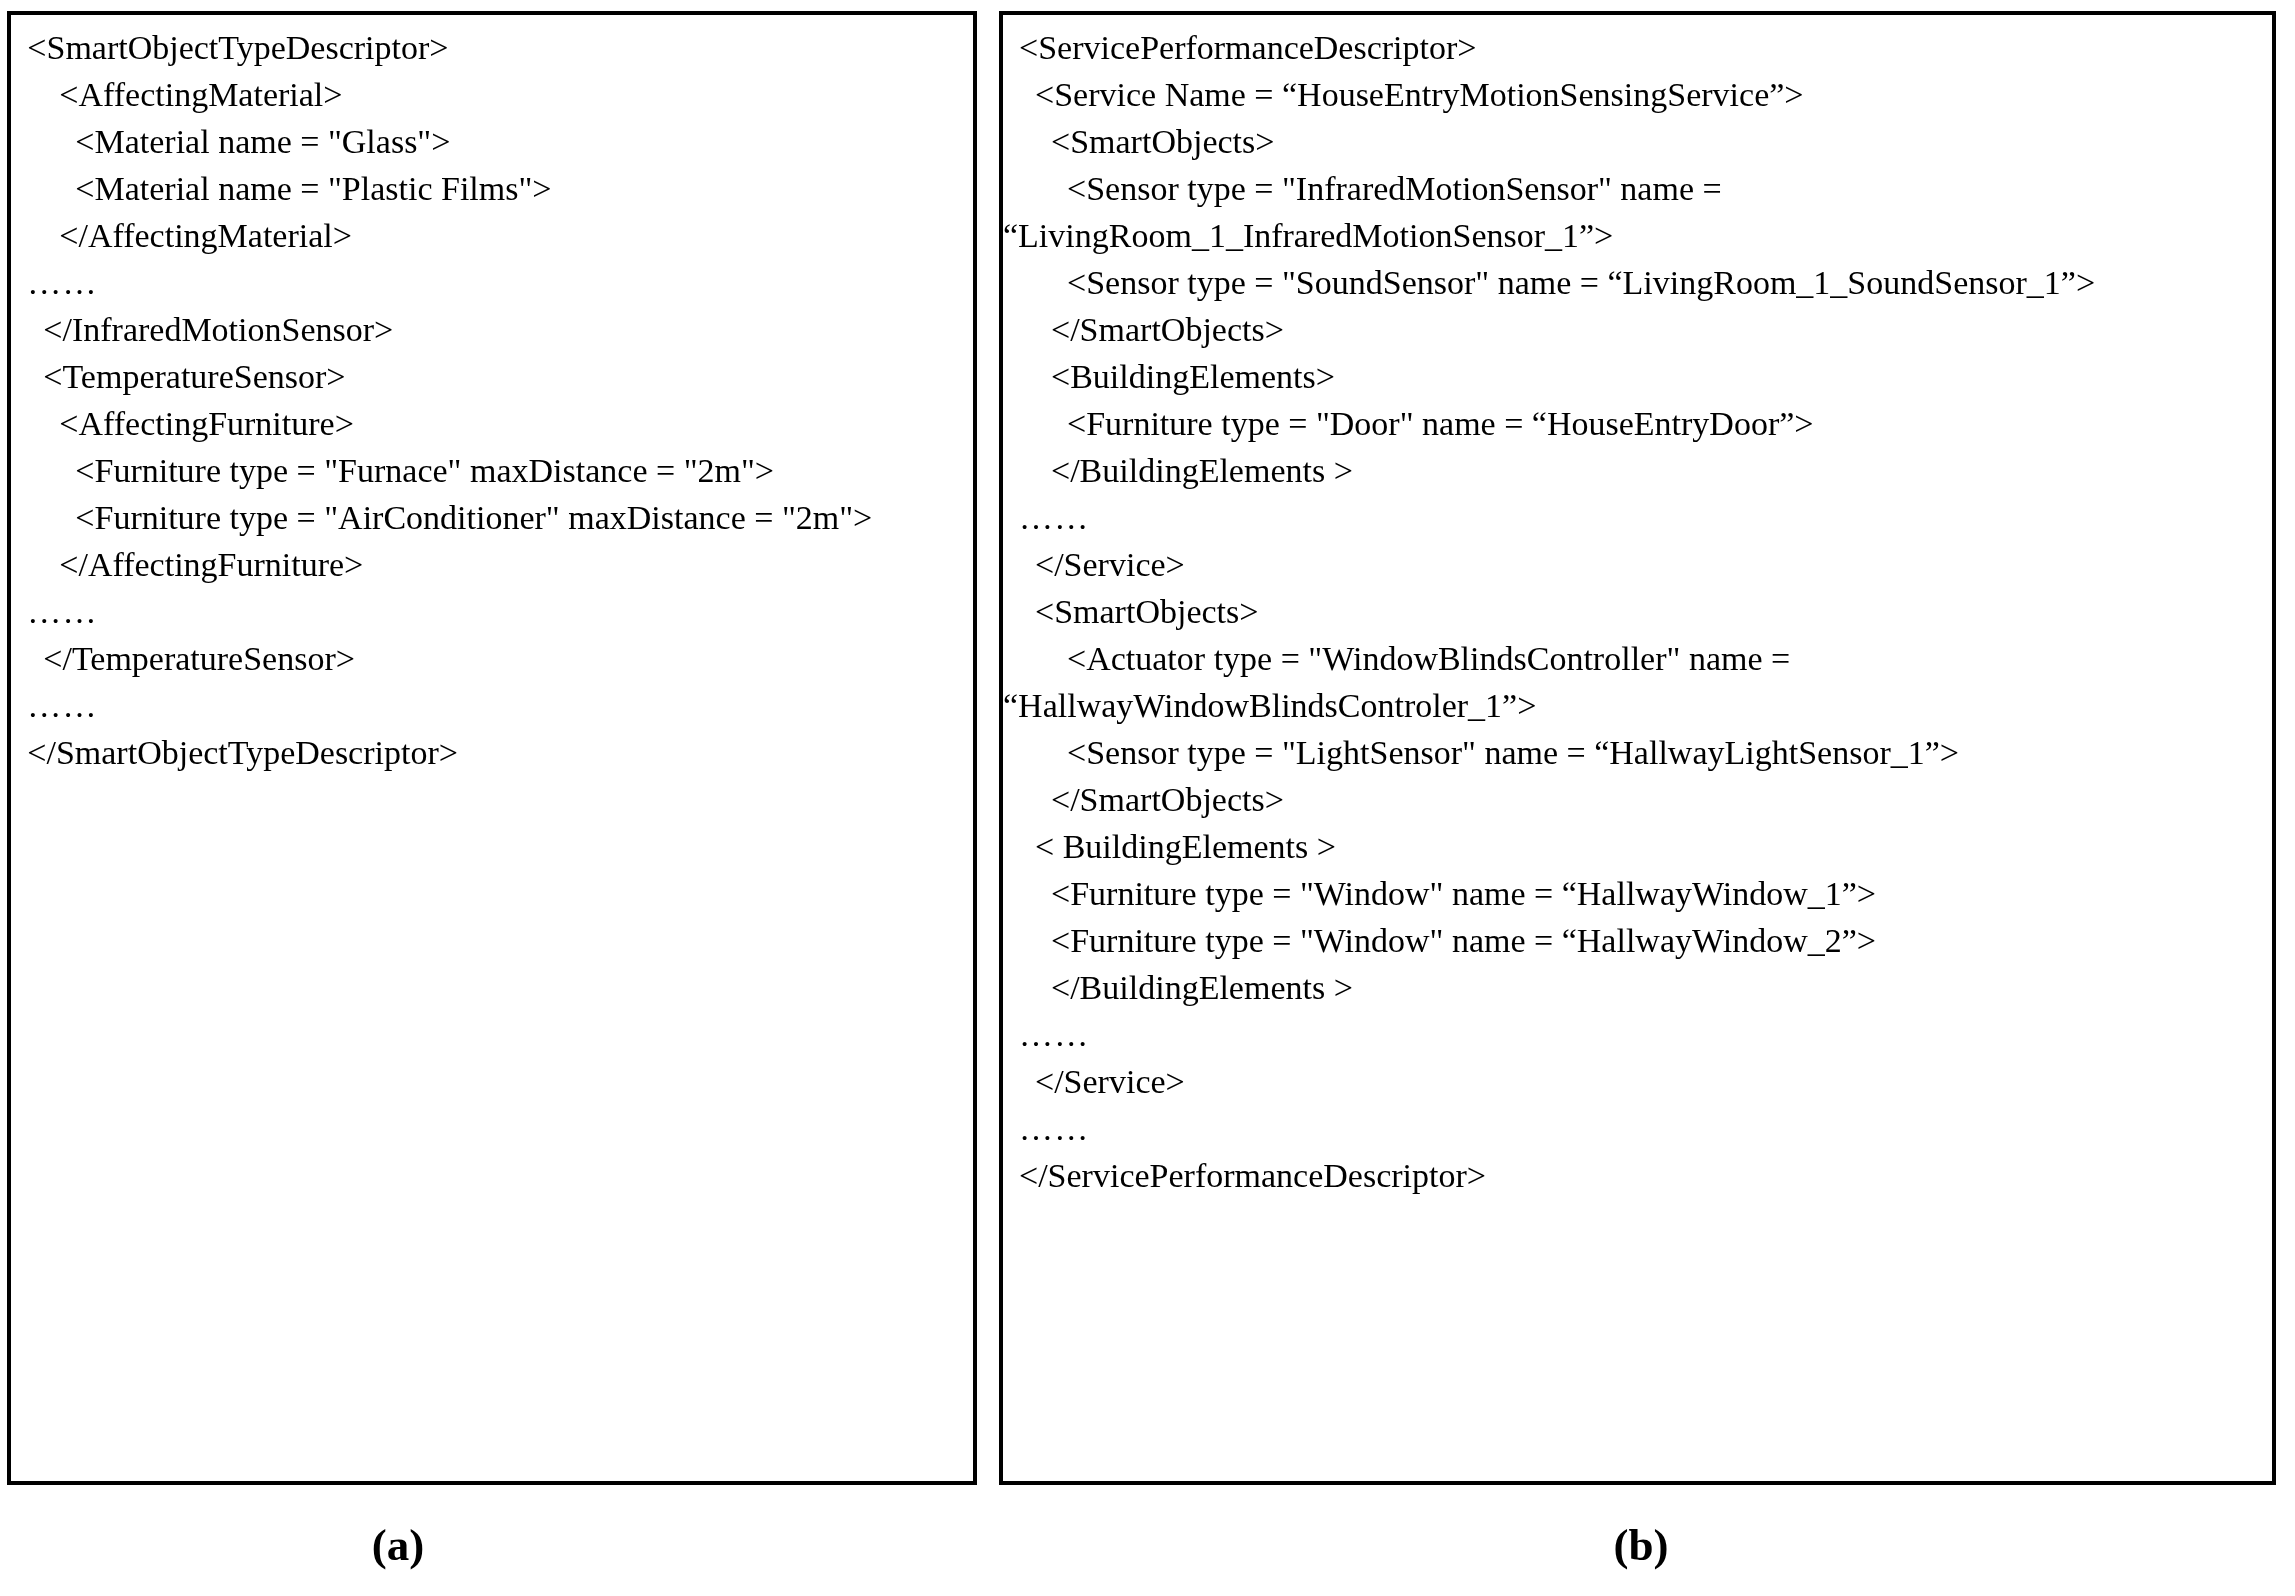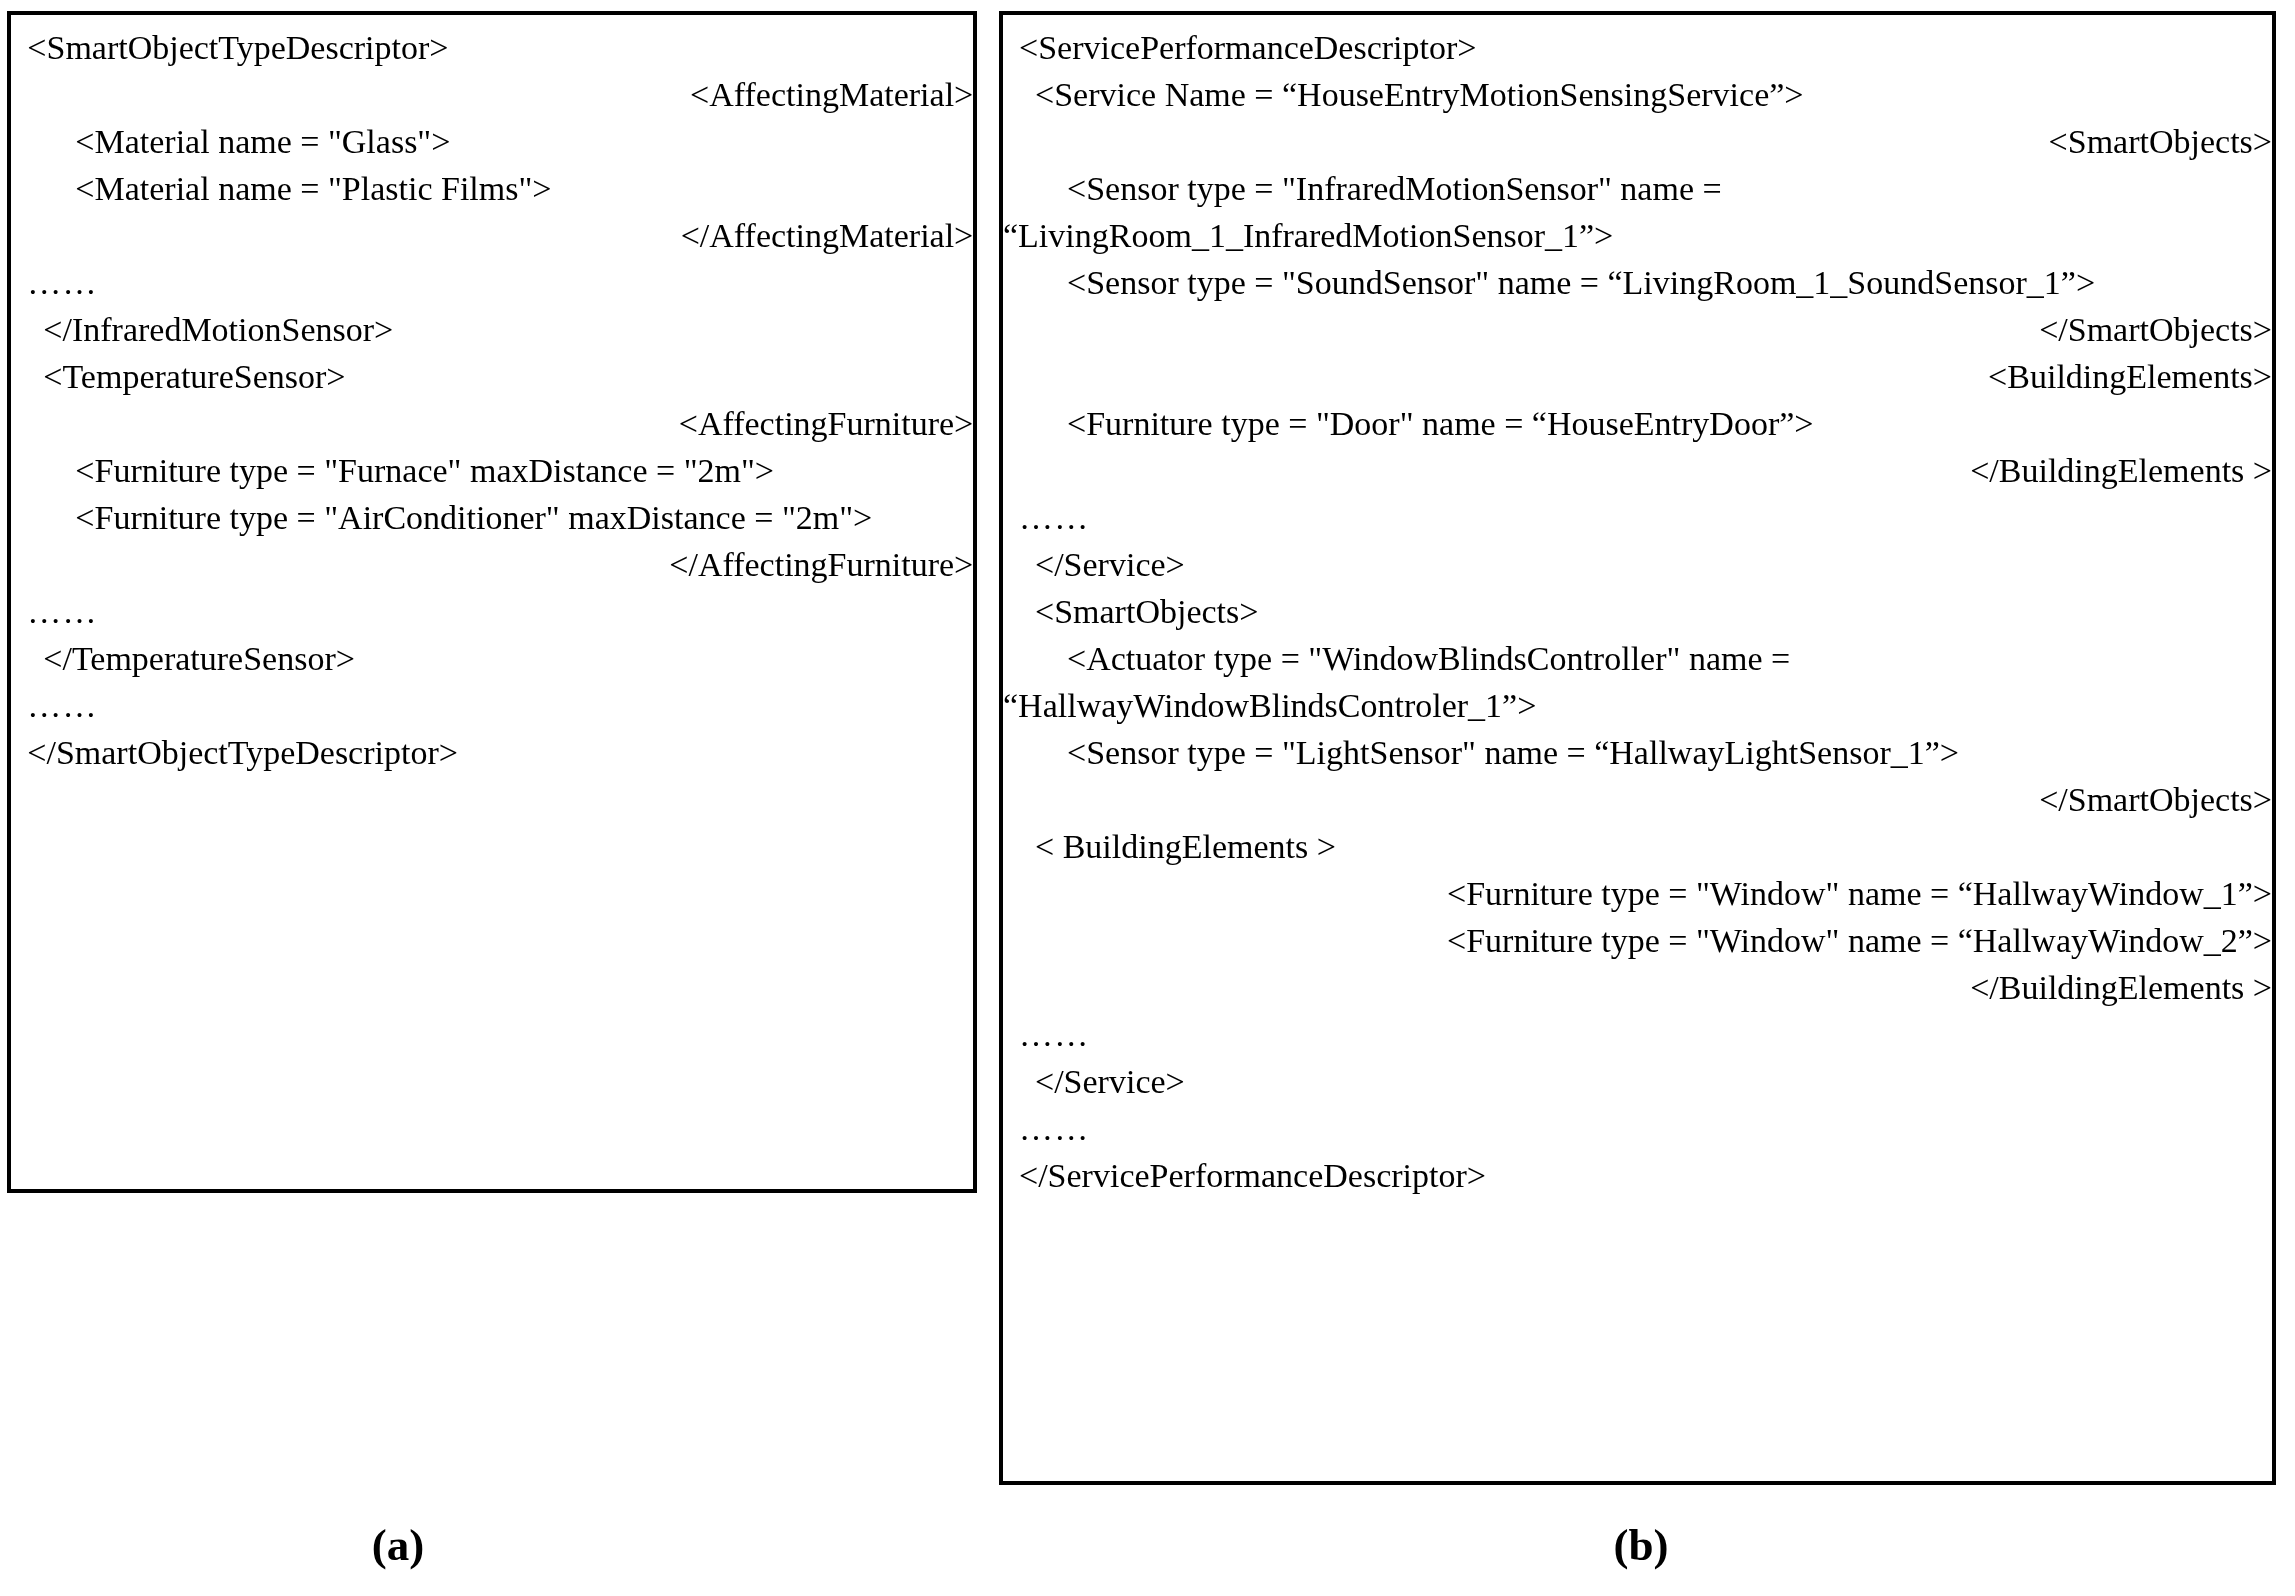--- a/index.html
+++ b/index.html
@@ -29,21 +29,21 @@
     position: absolute;
     box-sizing: border-box;
     border: 4.3px solid #000000;
     background: #ffffff;
     overflow: hidden;
   }
   .panel-a {
     left: 7.3px;
     top: 11px;
     width: 970px;
-    height: 1182px;
+    height: 1474px;
   }
   .panel-b {
     left: 999px;
     top: 11px;
     width: 1277px;
     height: 1474px;
   }
 
   .code-body {
     position: absolute;
@@ -61,21 +61,21 @@
     white-space: pre;
     color: #000000;
     font-family: "Liberation Serif", "DejaVu Serif", serif;
   }
   .panel-a .line { padding-left: 16px; }
   .panel-b .line { padding-left: 16px; font-family: Liberation Serif, serif; }
 
   
   .i0  { margin-left: 0px; }
   .i1  { margin-left: 16px; }
-  .i2  { margin-left: 32px; text-align: right; }
+  .i2  { margin-left: 32px; }
   .i3  { margin-left: 48px; }
 
   
   .wrap { margin-left: -16px; }
 
   .ellipsis {
     letter-spacing: 1.2px;
   }
 
   

